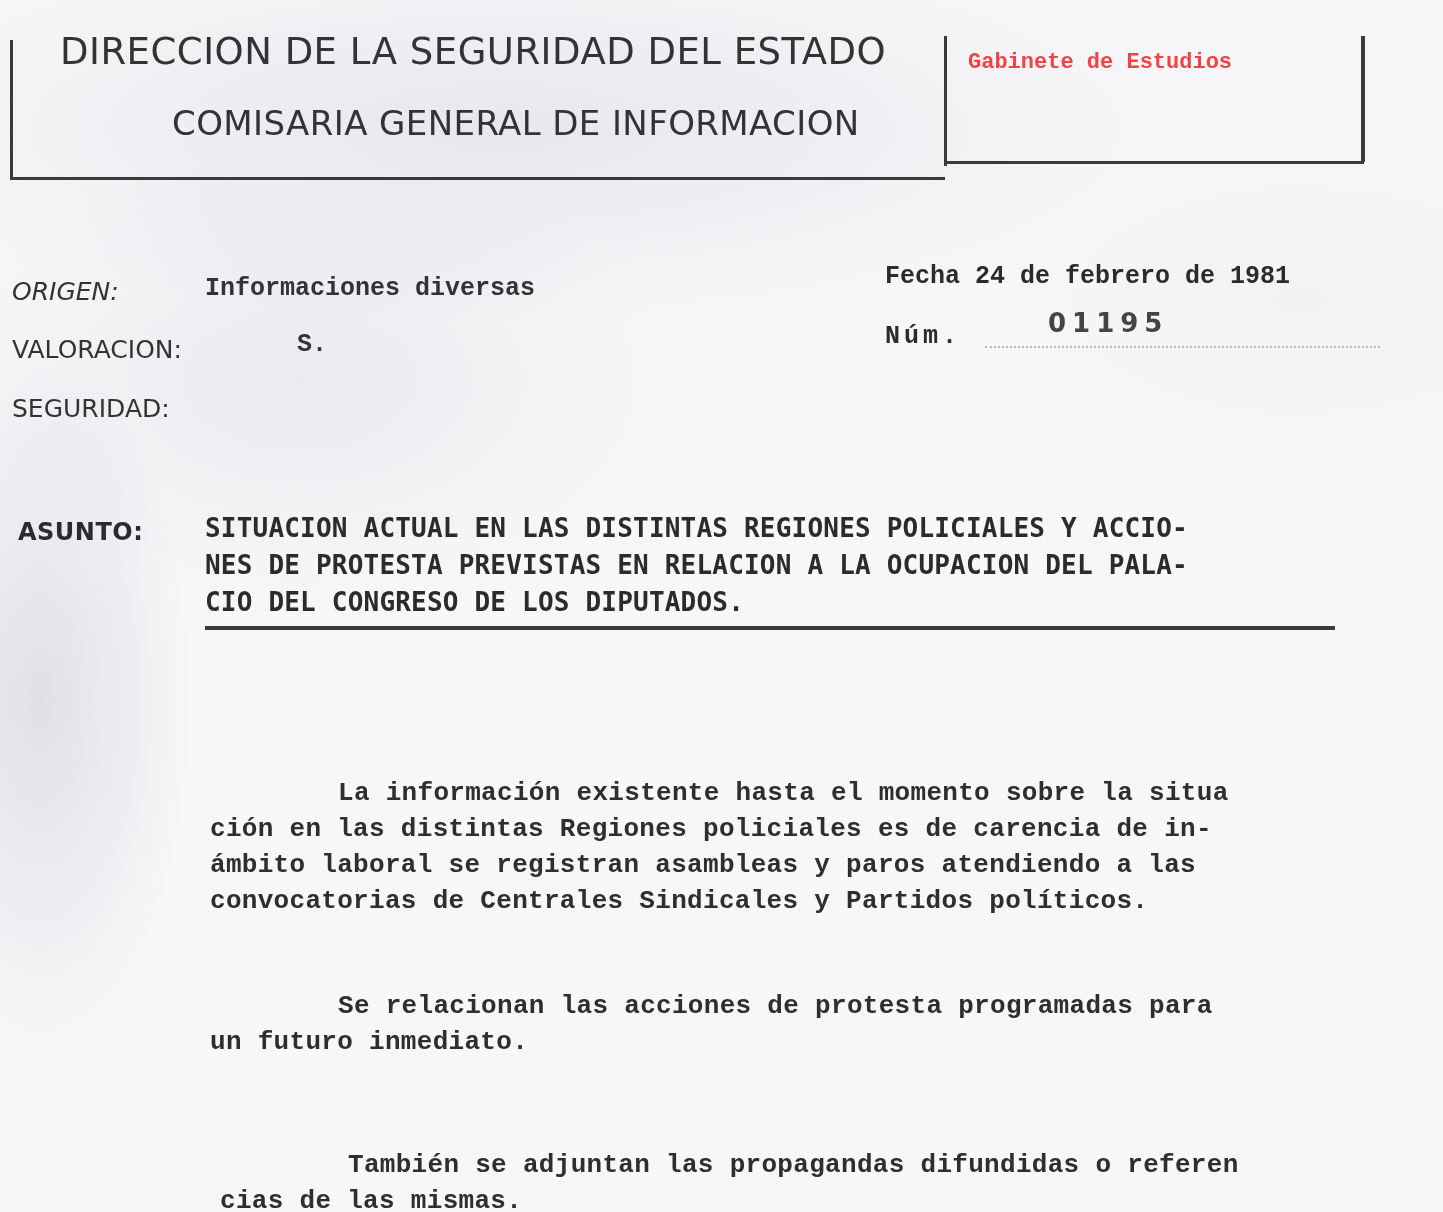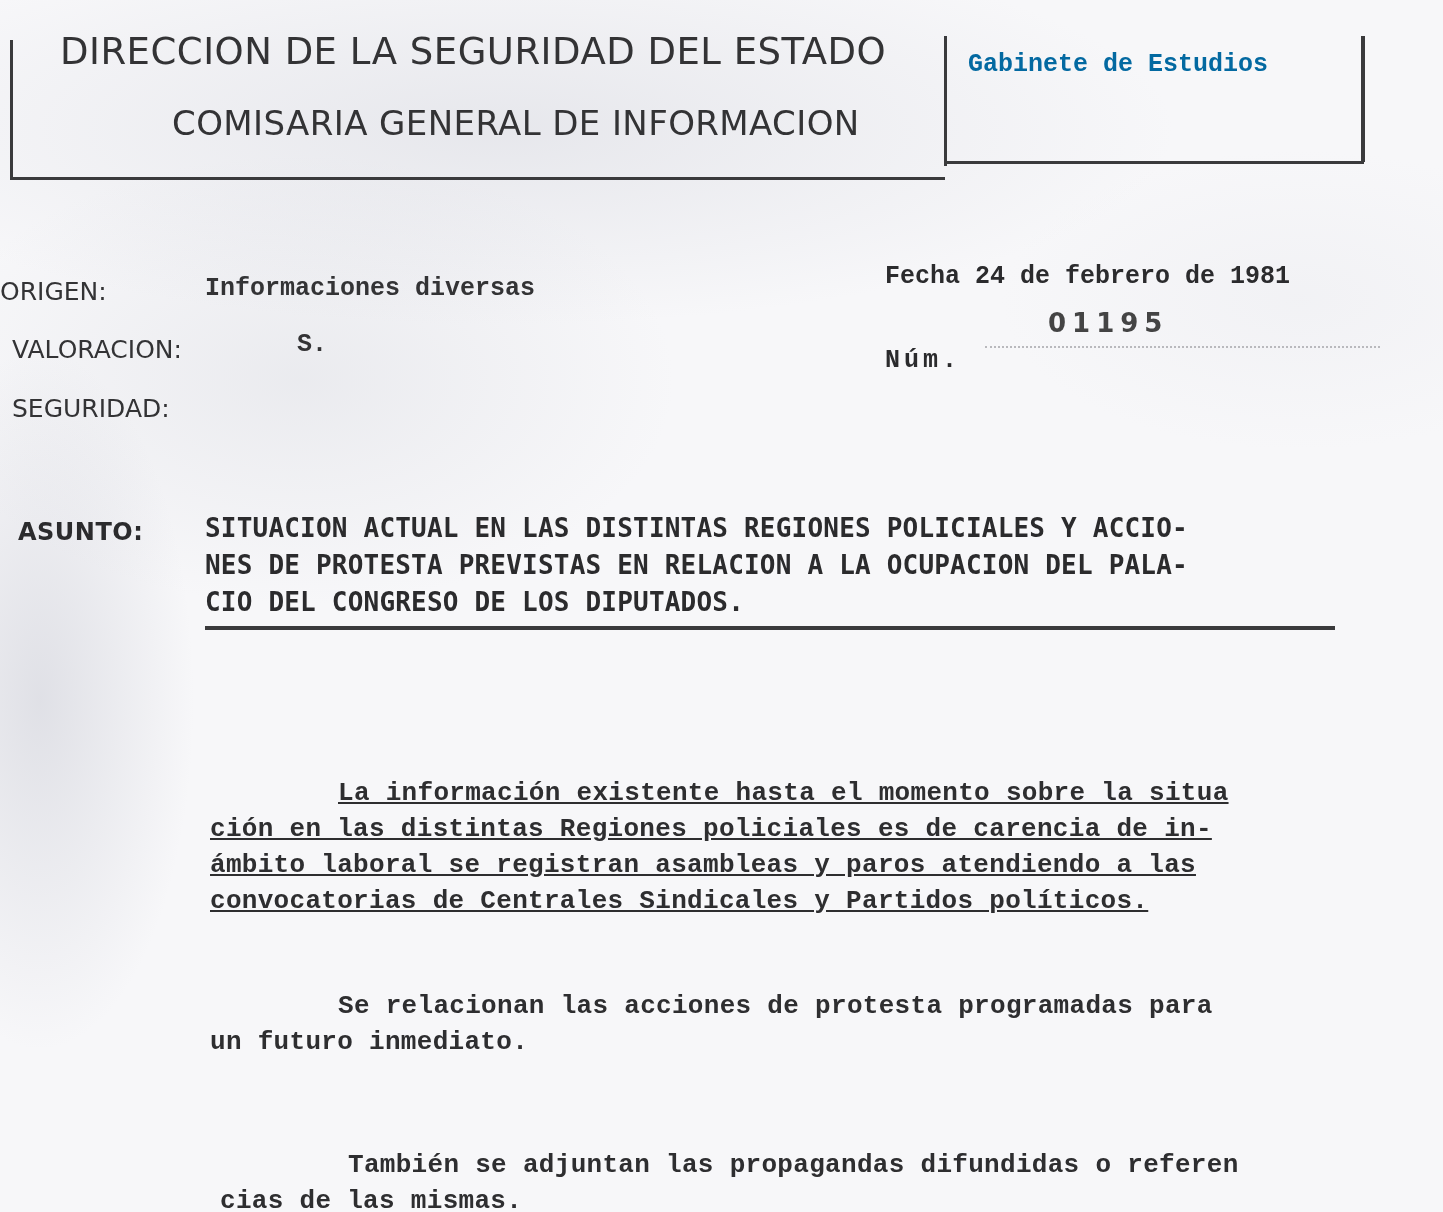--- a/index.html
+++ b/index.html
@@ -20,27 +20,27 @@
   .abs { position: absolute; }
   .sans { font-family: "DejaVu Sans", sans-serif; }
   .mono { font-family: "Liberation Mono", "DejaVu Sans Mono", monospace; font-weight: bold; }
   .condmono { font-family: "DejaVu Sans Mono", monospace; font-weight: bold; }
 
   
   .line { position: absolute; background: #3a3a3c; }
 
   .title-main { left: 60px; top: 30px; font-size: 37px; letter-spacing: 0.5px; color: #333335; }
   .title-sub  { left: 172px; top: 103px; font-size: 34px; letter-spacing: 0.4px; color: #333335; }
-  .cabinet    { left: 968px; top: 50px; font-size: 25px; color: #0369a1; }
+  .cabinet    { left: 968px; top: 50px; font-size: 22px; color: #ef4444; }
 
   .label { font-size: 25px; color: #333335; }
   .value { font-size: 25px; color: #333335; }
 
   .fecha { left: 885px; top: 262px; font-size: 25px; }
-  .num-label { left: 885px; top: 322px; font-size: 25px; letter-spacing: 4px; margin-top: 24px; }
+  .num-label { left: 885px; top: 322px; font-size: 25px; letter-spacing: 4px; }
   .num-value { left: 1048px; top: 308px; font-size: 26px; font-family: "Liberation Sans Narrow", "DejaVu Sans", sans-serif; font-weight: bold; letter-spacing: 6px; color: #444; }
   .num-dots { left: 985px; top: 346px; width: 395px; height: 0; border-top: 2px dotted #b9b9bd; }
 
   .asunto-label { left: 18px; top: 518px; font-size: 24px; font-weight: bold; letter-spacing: 0.5px; }
   .asunto-text { left: 205px; top: 510px; width: 1140px; font-size: 26px; line-height: 37px; letter-spacing: 0.2px; }
   .asunto-rule { left: 205px; top: 626px; width: 1130px; height: 4px; background: #3a3a3c; }
 
   .para { left: 210px; width: 1170px; font-size: 26px; line-height: 36px; letter-spacing: 0.3px; color: #2e2e30; }
   .para .indent { display: inline-block; width: 128px; }
 </style>
@@ -55,21 +55,21 @@
   <div class="line" style="left:944px; top:36px; width:3px; height:130px;"></div>
   <div class="line" style="left:944px; top:161px; width:420px; height:3px;"></div>
   <div class="line" style="left:1361px; top:36px; width:4px; height:126px;"></div>
 
   <div class="abs sans title-main">DIRECCION DE LA SEGURIDAD DEL ESTADO</div>
   <div class="abs sans title-sub">COMISARIA GENERAL DE INFORMACION</div>
   <div class="abs mono cabinet">Gabinete de Estudios</div>
 </div>
 
 <div>
-  <div class="abs sans label" style="left:0; top:277px;">ORIGEN:</div>
+  <div class="abs sans label" style="left:12px; top:277px;font-style:italic;">ORIGEN:</div>
   <div class="abs mono value" style="left:205px; top:274px;">Informaciones diversas</div>
 
   <div class="abs sans label" style="left:12px; top:335px;">VALORACION:</div>
   <div class="abs mono value" style="left:297px; top:330px;">S.</div>
 
   <div class="abs sans label" style="left:12px; top:394px;">SEGURIDAD:</div>
   <div class="abs mono value" style="left:205px; top:394px;"></div>
 
   <div class="abs mono fecha">Fecha 24 de febrero de 1981</div>
   <div class="abs mono num-label">Núm.</div>
@@ -81,21 +81,21 @@
   <div class="abs sans asunto-label">ASUNTO:</div>
   <div class="abs condmono asunto-text">
     <div>SITUACION ACTUAL EN LAS DISTINTAS REGIONES POLICIALES Y ACCIO-</div>
     <div>NES DE PROTESTA PREVISTAS EN RELACION A LA OCUPACION DEL PALA-</div>
     <div>CIO DEL CONGRESO DE LOS DIPUTADOS.</div>
   </div>
   <div class="abs asunto-rule"></div>
 </div>
 
 <div>
-  <div class="abs mono para" style="top:775px;text-decoration:underline;">
+  <div class="abs mono para" style="top:775px;">
     <div><span class="indent"></span><span>La información existente hasta el momento sobre la situa</span></div>
     <div>ción en las distintas Regiones policiales es de carencia de in-</div>
     <div>ámbito laboral se registran asambleas y paros atendiendo a las</div>
     <div>convocatorias de Centrales Sindicales y Partidos políticos.</div>
   </div>
 
   <div class="abs mono para" style="top:988px;">
     <div><span class="indent"></span><span>Se relacionan las acciones de protesta programadas para</span></div>
     <div>un futuro inmediato.</div>
   </div>

